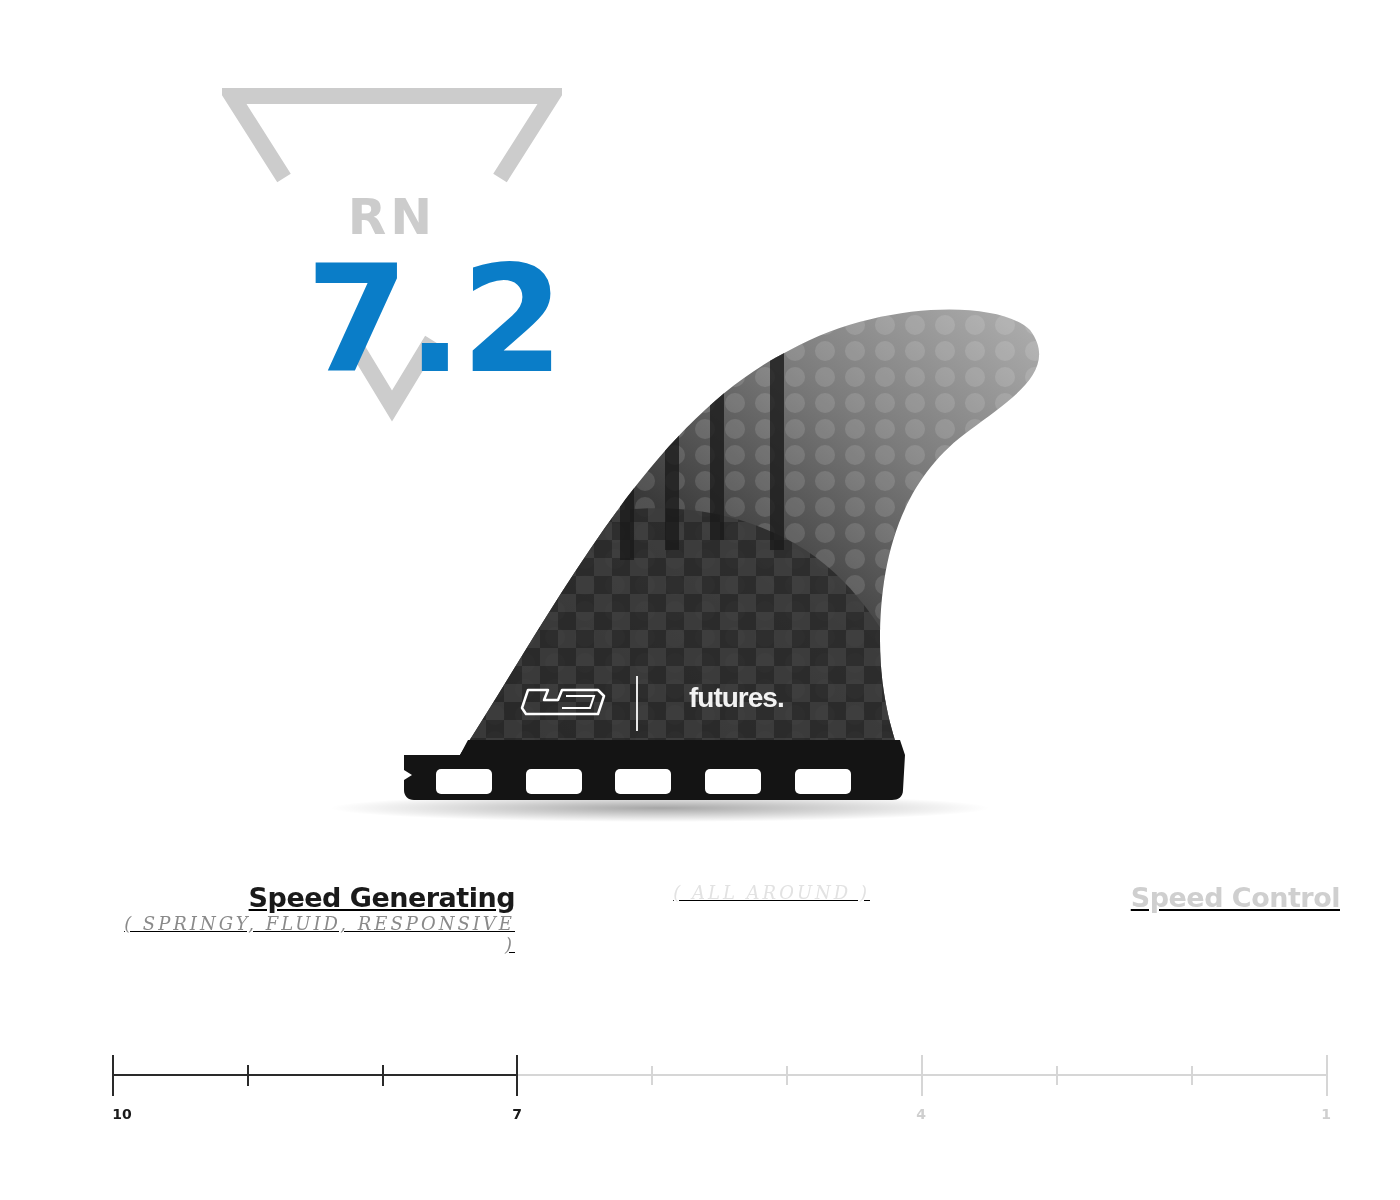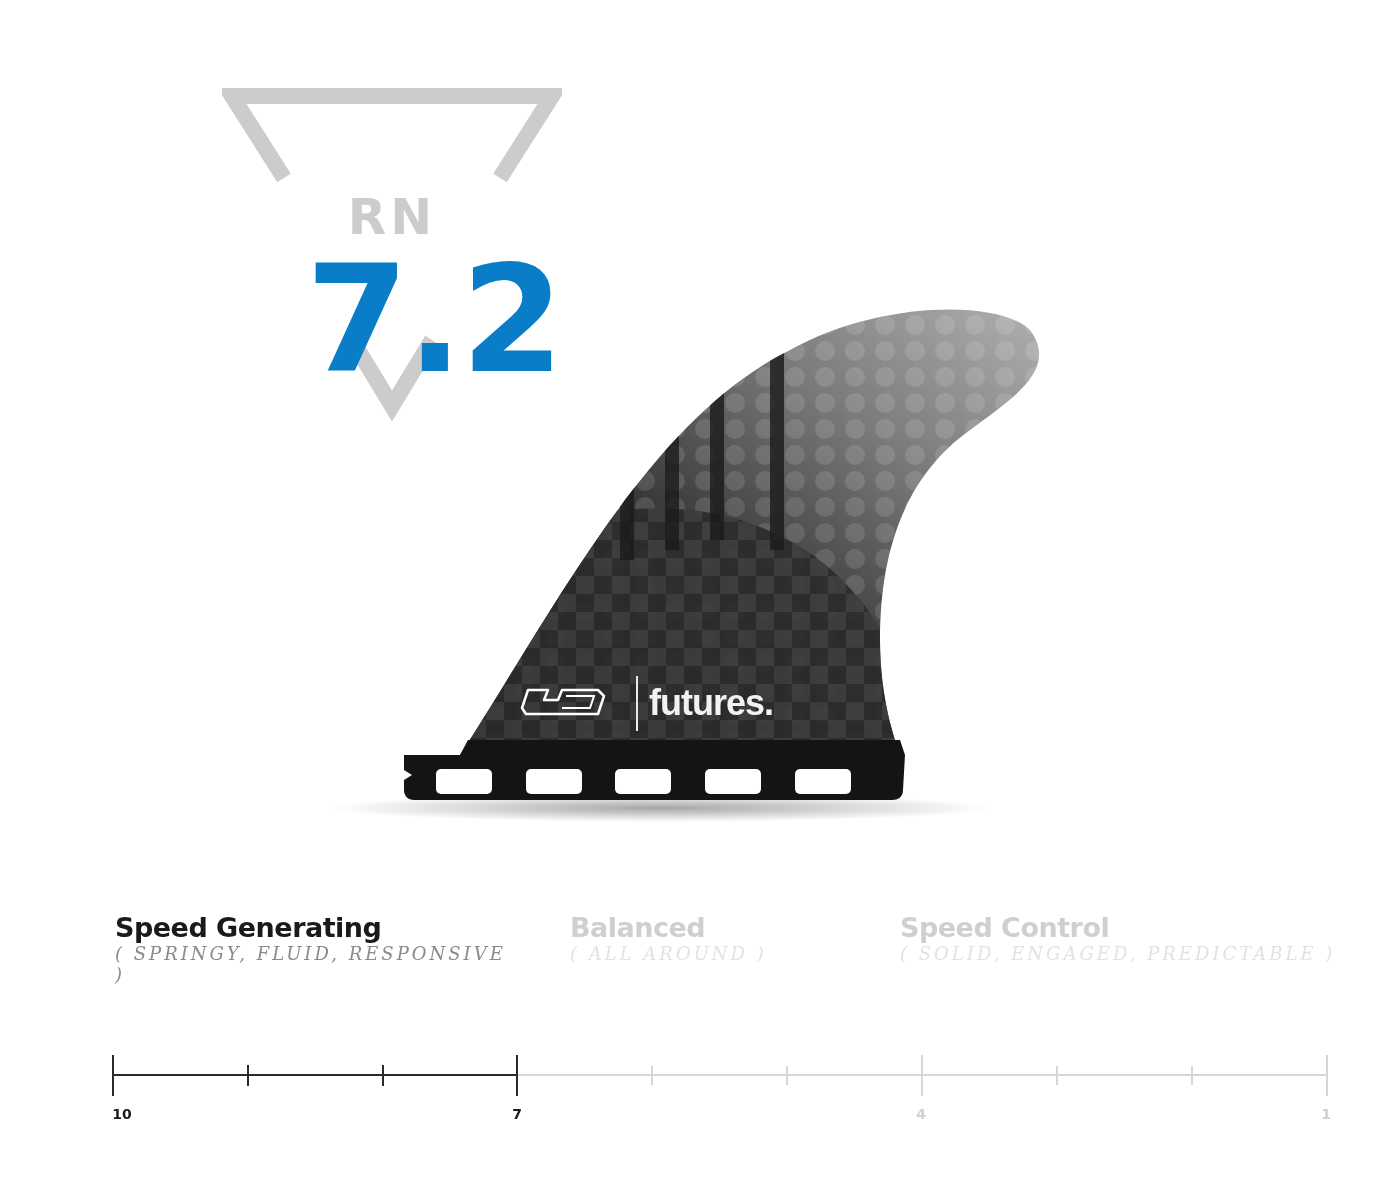--- a/index.html
+++ b/index.html
@@ -9,24 +9,24 @@
     .rating-badge svg { position: absolute; left: 0; top: 0; }
     .rn-label { position: absolute; left: 0; width: 340px; top: 100px; text-align: center;
       font-family: "DejaVu Sans", sans-serif; font-weight: bold; font-size: 50px; color: #cccccc; letter-spacing: 4px; }
     .rating-value { position: absolute; left: 0; width: 340px; top: 158px; text-align: right;
       font-family: "DejaVu Sans", sans-serif; font-weight: bold; font-size: 148px; line-height: 1; color: #0a7dc8; letter-spacing: -2px; }
 
     .fin-wrap { position: absolute; left: 240px; top: 270px; width: 820px; height: 560px; }
     .fin-wrap svg { position: absolute; left: 0; top: 0; }
     .brand-logo { position: absolute; left: 518px; top: 682px; width: 90px; height: 40px; }
     .brand-divider { position: absolute; left: 636px; top: 676px; width: 2px; height: 55px; background: #e8e8e8; }
-    .brand-name { position: absolute; left: 649px; top: 682px; font-family: "Liberation Sans", sans-serif; font-weight: bold;
-      font-size: 36px; color: #f2f2f2; letter-spacing: -1px; }
+    .brand-name { position: absolute; left: 689px; top: 682px; font-family: "Liberation Sans", sans-serif; font-weight: bold;
+      font-size: 28px; color: #f2f2f2; letter-spacing: -1px; }
 
-    .category { position: absolute; top: 912px; text-align: left; }
+    .category { position: absolute; top: 882px; text-align: right; text-decoration: underline; }
     .category .cat-title { font-family: "DejaVu Sans", sans-serif; font-weight: bold; font-size: 27px; letter-spacing: -0.5px; }
     .category .cat-sub { font-family: "DejaVu Serif", serif; font-style: italic; font-size: 18px; letter-spacing: 3px; }
     .cat-active .cat-title { color: #1a1a1a; }
     .cat-active .cat-sub { color: #8a8a8a; }
     .cat-inactive .cat-title { color: #cfcfcf; }
     .cat-inactive .cat-sub { color: #e2e2e2; }
 
     .scale { position: absolute; left: 0; top: 1040px; width: 1400px; height: 100px; }
     .tick-label { position: absolute; top: 1106px; font-family: "DejaVu Sans", sans-serif; font-weight: bold; font-size: 14px; transform: translateX(-50%); }
     .tick-label.active { color: #1a1a1a; }
@@ -94,26 +94,24 @@
   </svg>
 </div>
 <div class="brand-divider"></div>
 <div class="brand-name">futures.</div>
 
 <div class="category cat-active" style="left:115px; width:400px;">
   <div class="cat-title">Speed Generating</div>
   <div class="cat-sub">( SPRINGY, FLUID, RESPONSIVE )</div>
 </div>
 <div class="category cat-inactive" style="left:570px; width:300px;">
-  <div class="cat-title">Balanced</div>
   <div class="cat-sub">( ALL AROUND )</div>
 </div>
 <div class="category cat-inactive" style="left:900px; width:440px;">
   <div class="cat-title">Speed Control</div>
-  <div class="cat-sub">( SOLID, ENGAGED, PREDICTABLE )</div>
 </div>
 
 <svg class="scale" width="1400" height="100" viewBox="0 1040 1400 100">
   <line x1="517" y1="1075" x2="1327" y2="1075" stroke="#d6d6d6" stroke-width="2"></line>
   <line x1="652" y1="1066" x2="652" y2="1085" stroke="#d6d6d6" stroke-width="2"></line>
   <line x1="787" y1="1066" x2="787" y2="1085" stroke="#d6d6d6" stroke-width="2"></line>
   <line x1="922" y1="1055" x2="922" y2="1096" stroke="#d6d6d6" stroke-width="2"></line>
   <line x1="1057" y1="1066" x2="1057" y2="1085" stroke="#d6d6d6" stroke-width="2"></line>
   <line x1="1192" y1="1066" x2="1192" y2="1085" stroke="#d6d6d6" stroke-width="2"></line>
   <line x1="1327" y1="1055" x2="1327" y2="1096" stroke="#d6d6d6" stroke-width="2"></line>

